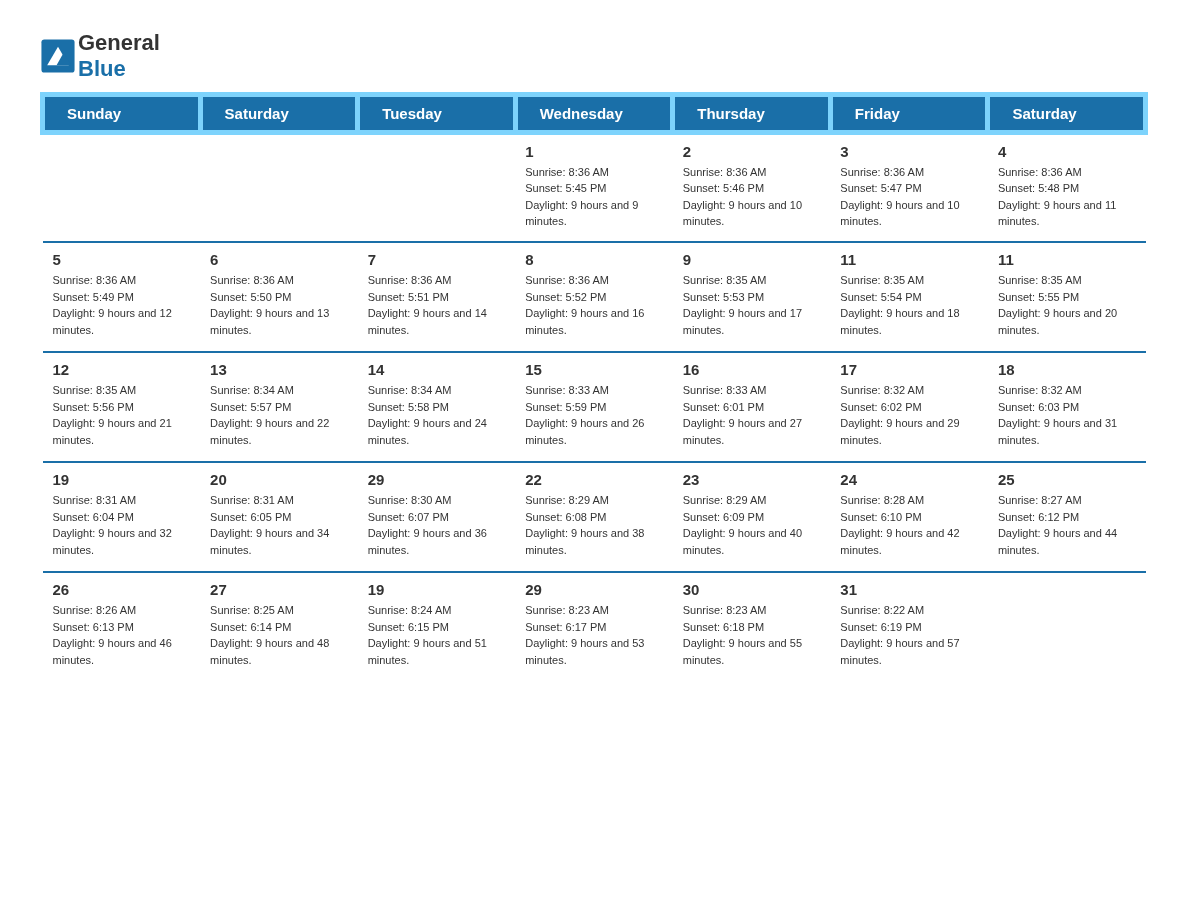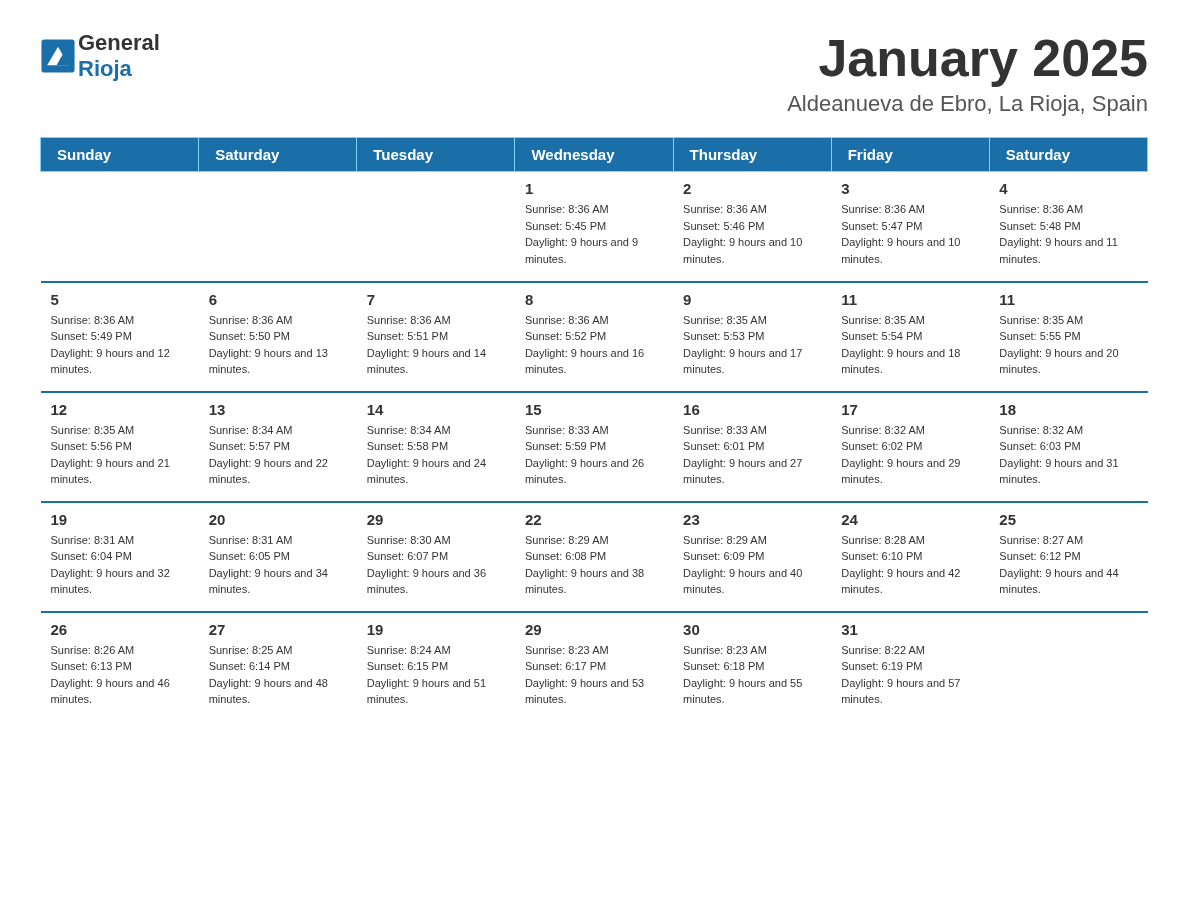--- a/index.html
+++ b/index.html
@@ -7,21 +7,21 @@
       font-family: Arial, sans-serif;
       background: #fff;
       padding: 30px 40px;
       width: 1188px;
       min-height: 918px;
     }
     .header-area {
       display: flex;
       justify-content: space-between;
       align-items: flex-start;
-      margin-bottom: 20px;
+      margin-bottom: 9px;
     }
     .logo-area {
       display: flex;
       align-items: center;
     }
     .logo-text {
       font-size: 22px;
       font-weight: bold;
       color: #333;
       line-height: 1.2;
@@ -55,23 +55,23 @@
       border-collapse: collapse;
       table-layout: fixed;
     }
     thead tr {
       background-color: #1a6fa8;
     }
     thead th {
       color: #fff;
       font-size: 15px;
       font-weight: bold;
-      padding: 8px 16px;
+      padding: 8px 22px;
       text-align: left;
-      border: 1px solid #7dd3fc;
+      border: 5px solid #7dd3fc;
     }
     tbody tr {
       border-bottom: 2px solid #1a6fa8;
     }
     tbody td {
       vertical-align: top;
       padding: 8px 10px;
       font-size: 13px;
       color: #333;
       border: none;
@@ -99,27 +99,23 @@
 <div class="header-area">
   <div class="logo-area">
     <svg class="logo-icon" viewBox="0 0 50 50" width="50" height="50">
       <rect x="2" y="2" width="46" height="46" rx="4" fill="#1a6fa8"></rect>
       <polygon points="10,38 25,12 40,38" fill="white"></polygon>
       <polygon points="28,38 38,20 48,38" fill="#1a6fa8" transform="translate(-5,0)"></polygon>
     </svg>
     <div>
       <div class="logo-text">
         <span>General</span><br>
-        <span class="blue">Rioja</span>
+        <span class="blue">Blue</span>
       </div>
     </div>
-  </div>
-  <div class="title-area">
-    <div class="month-title">January 2025</div>
-    <div class="location-title">Aldeanueva de Ebro, La Rioja, Spain</div>
   </div>
 </div>
 
 <table>
   <thead>
     <tr>
     <th>Sunday</th>
         <th>Saturday</th>
         <th>Tuesday</th>
         <th>Wednesday</th>

